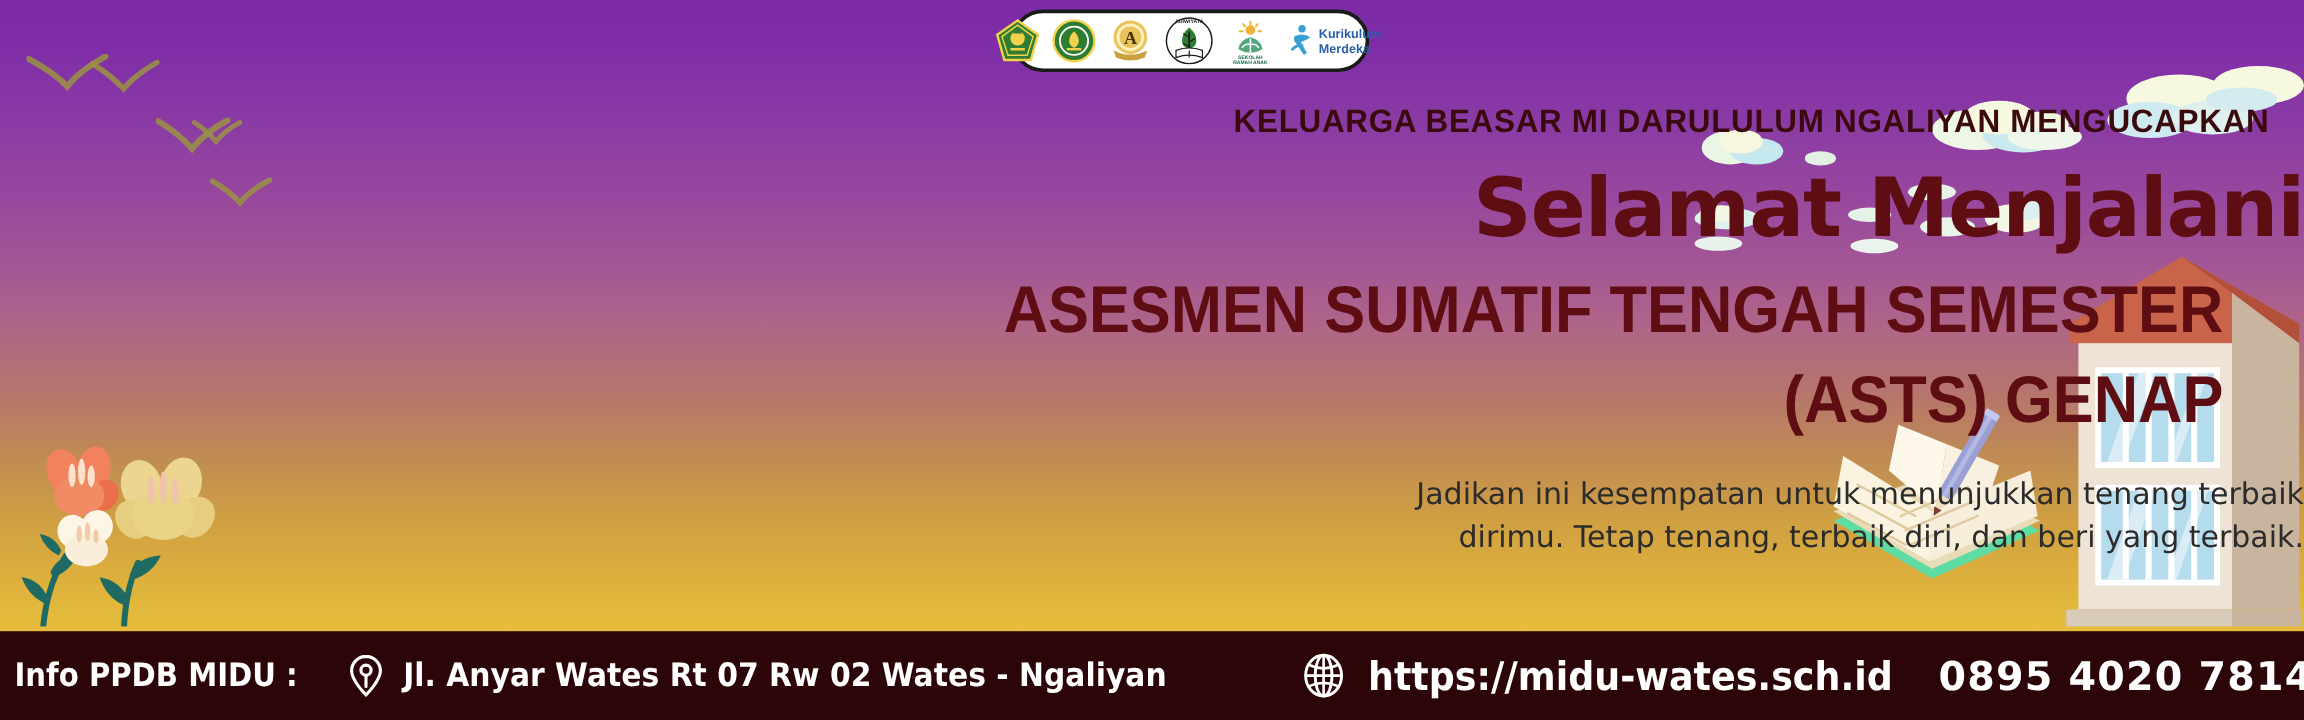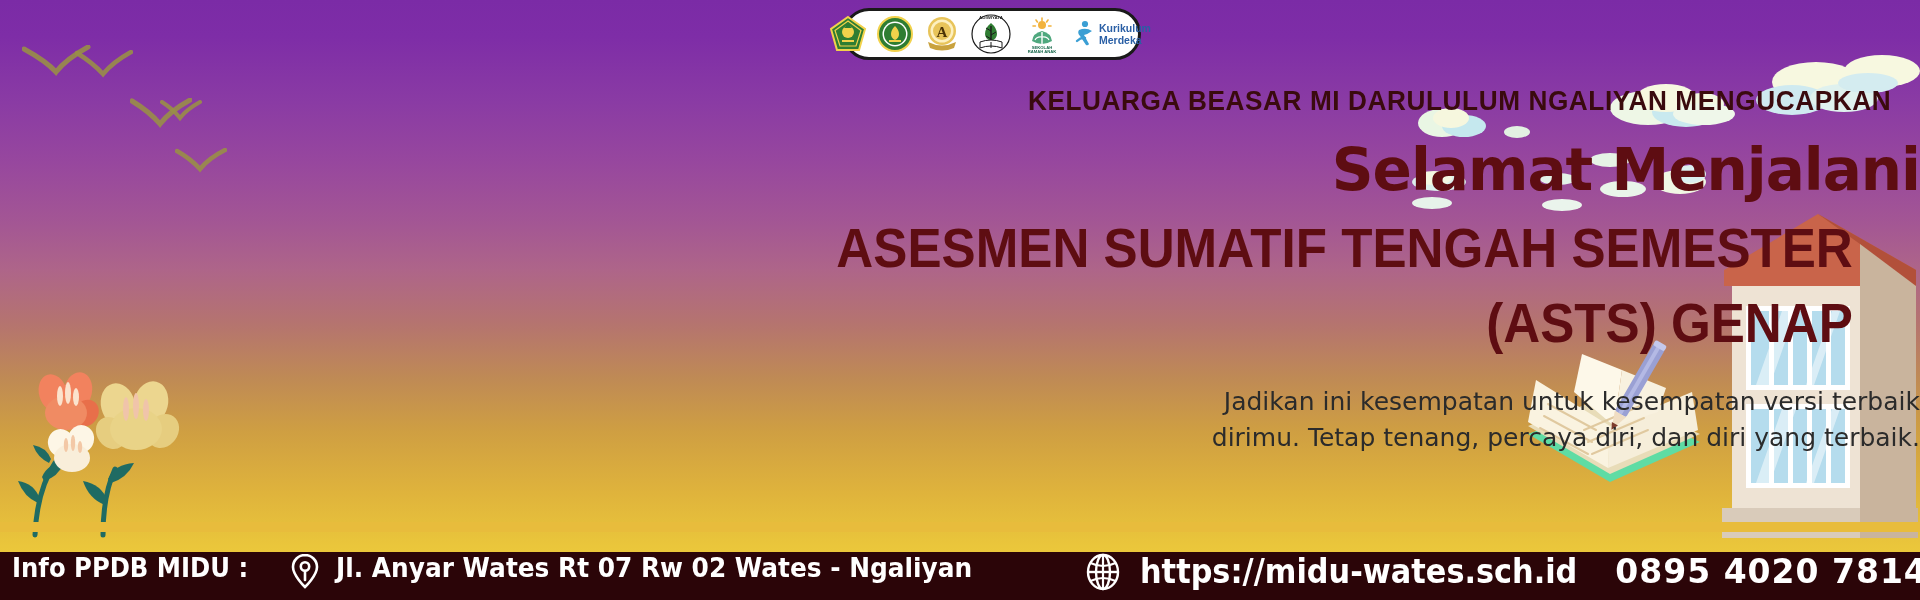--- a/index.html
+++ b/index.html
@@ -90,21 +90,21 @@
     font-size: 27px;
     letter-spacing: 0.6px;
     color: #3a0a0e;
     transform: scaleX(0.97);
   }
 
   #headline {
     margin-top: 24px;
     font-family: "DejaVu Sans", sans-serif;
     font-weight: bold;
-    font-size: 58px;
+    font-size: 68px;
     line-height: 1;
     letter-spacing: -1px;
     color: #5e0d12;
   }
 
   #subhead1 {
     margin-top: 22px;
     font-family: "Liberation Sans Narrow", "Liberation Sans", sans-serif;
     font-weight: bold;
     font-size: 55px;
@@ -170,23 +170,24 @@
     height: 10px;
     background: #e8bc3c;
     z-index: 15;
   }
 
   #footer {
     position: absolute;
     left: 0;
     bottom: 0;
     width: 1920px;
-    height: 48px;
+    height: 74px;
     background: #2b0508;
     display: flex;
+    align-items: center;
     z-index: 16;
     color: #ffffff;
   }
   #footer .f-label {
     font-family: "DejaVu Sans", sans-serif;
     font-weight: bold;
     font-size: 27px;
     margin-left: 12px;
     white-space: nowrap;
     transform: scaleX(0.9);
@@ -360,22 +361,22 @@
       <text x="27" y="27" font-family="'Liberation Sans', sans-serif" font-size="10.5" font-weight="bold" fill="#2a5fa5">Merdeka</text>
     </svg>
   </div>
 
   <div id="text-block">
     <div id="eyebrow">KELUARGA BEASAR MI DARULULUM NGALIYAN MENGUCAPKAN</div>
     <div id="headline">Selamat Menjalani</div>
     <div id="subhead1">ASESMEN SUMATIF TENGAH SEMESTER</div>
     <div id="subhead2">(ASTS) GENAP</div>
     <div id="tagline">
-      <span class="tag-line">Jadikan ini kesempatan untuk kesempatan versi terbaik</span>
-      <span class="tag-line">dirimu. Tetap tenang, percaya diri, dan diri yang terbaik.</span>
+      <span class="tag-line">Jadikan ini kesempatan untuk menunjukkan tenang terbaik</span>
+      <span class="tag-line">dirimu. Tetap tenang, terbaik diri, dan beri yang terbaik.</span>
     </div>
   </div>
 
   <svg id="flowers" viewBox="0 0 230 175">
 
     <g stroke="#1f6b63" stroke-width="5" fill="none" stroke-linecap="round">
       <path d="M27 172 q2 -45 20 -72"></path>
       <path d="M95 172 q0 -40 12 -66"></path>
     </g>
     <g fill="#1f6b63">

